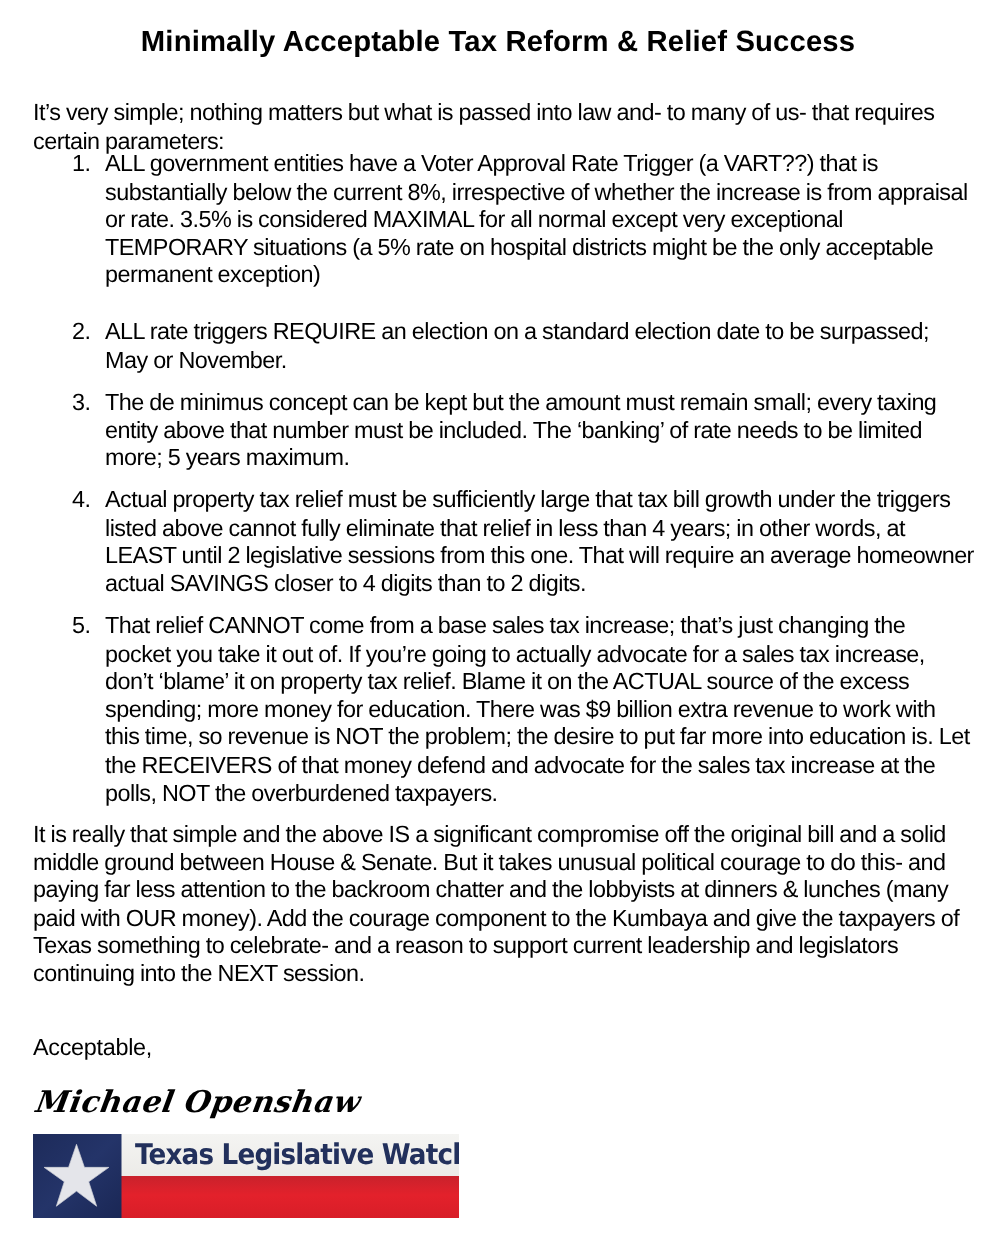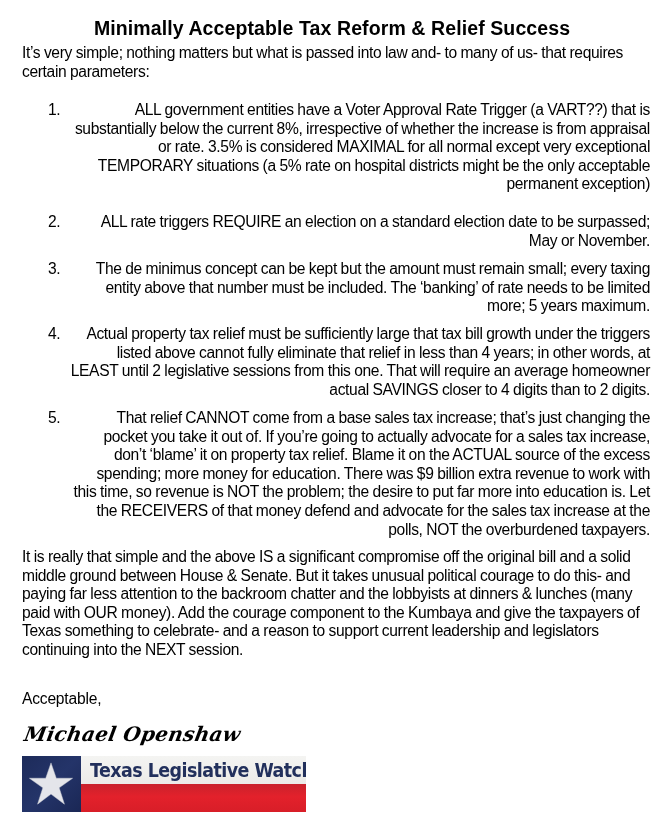--- a/index.html
+++ b/index.html
@@ -32,21 +32,21 @@
     }
     .body-text {
       position: absolute;
       left: 22px;
       width: 620px;
       font-size: 15.6px;
       line-height: 18.6px;
       letter-spacing: -0.35px;
       word-spacing: -0.3px;
     }
-    .intro { top: 44px; }
+    .intro { top: 67px; }
     .list {
       position: absolute;
       left: 0; top: 101px;
       width: 664px;
       margin: 0; padding: 0;
       list-style: none;
     }
     .list-item {
       position: relative;
       font-size: 15.6px;
@@ -56,21 +56,20 @@
     }
     .list-num {
       position: absolute;
       left: 48px; top: 0;
     }
     .list-text {
       position: absolute;
       left: 70px;
       width: 580px;
       top: 0;
-      text-align: right;
     }
     .closing { top: 548px; }
     .signoff {
       position: absolute;
       left: 22px; top: 690px;
       font-size: 15.6px;
       line-height: 18px;
       letter-spacing: -0.2px;
     }
     .signature {

